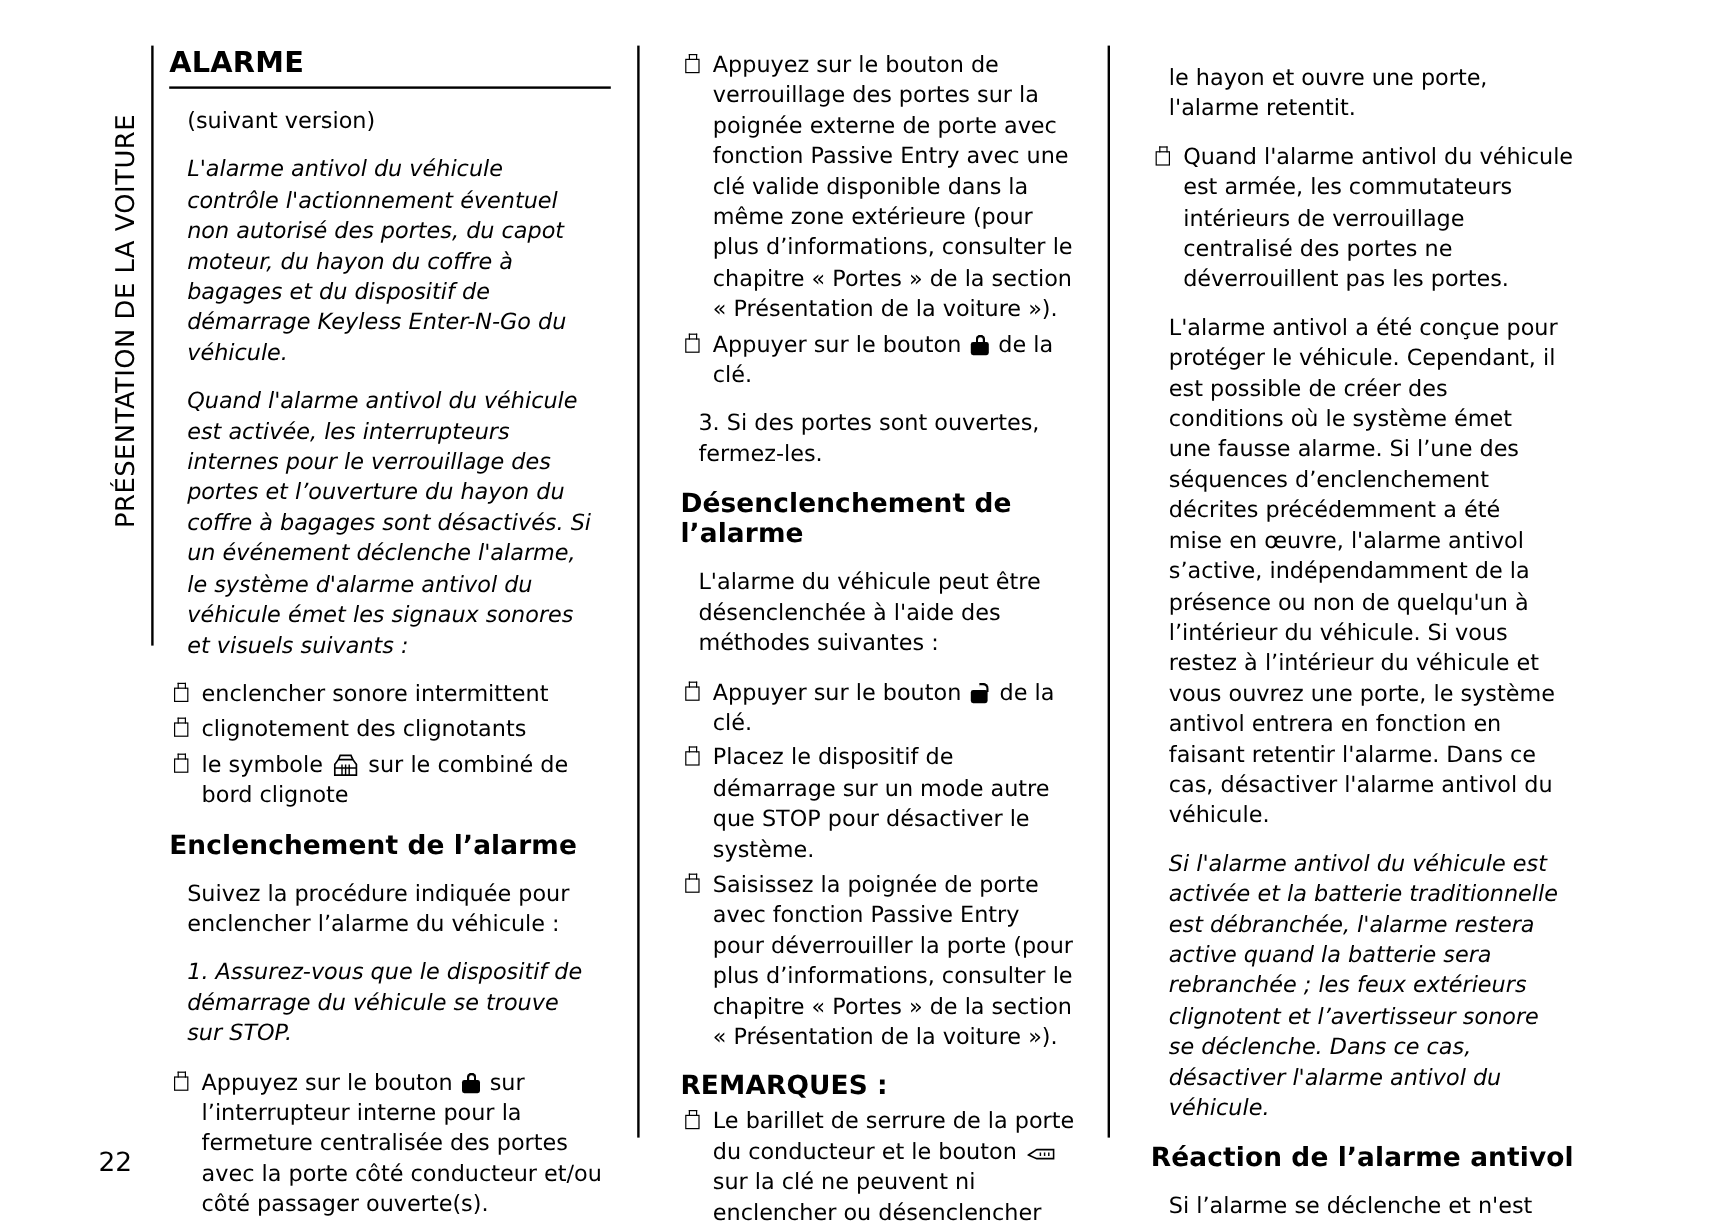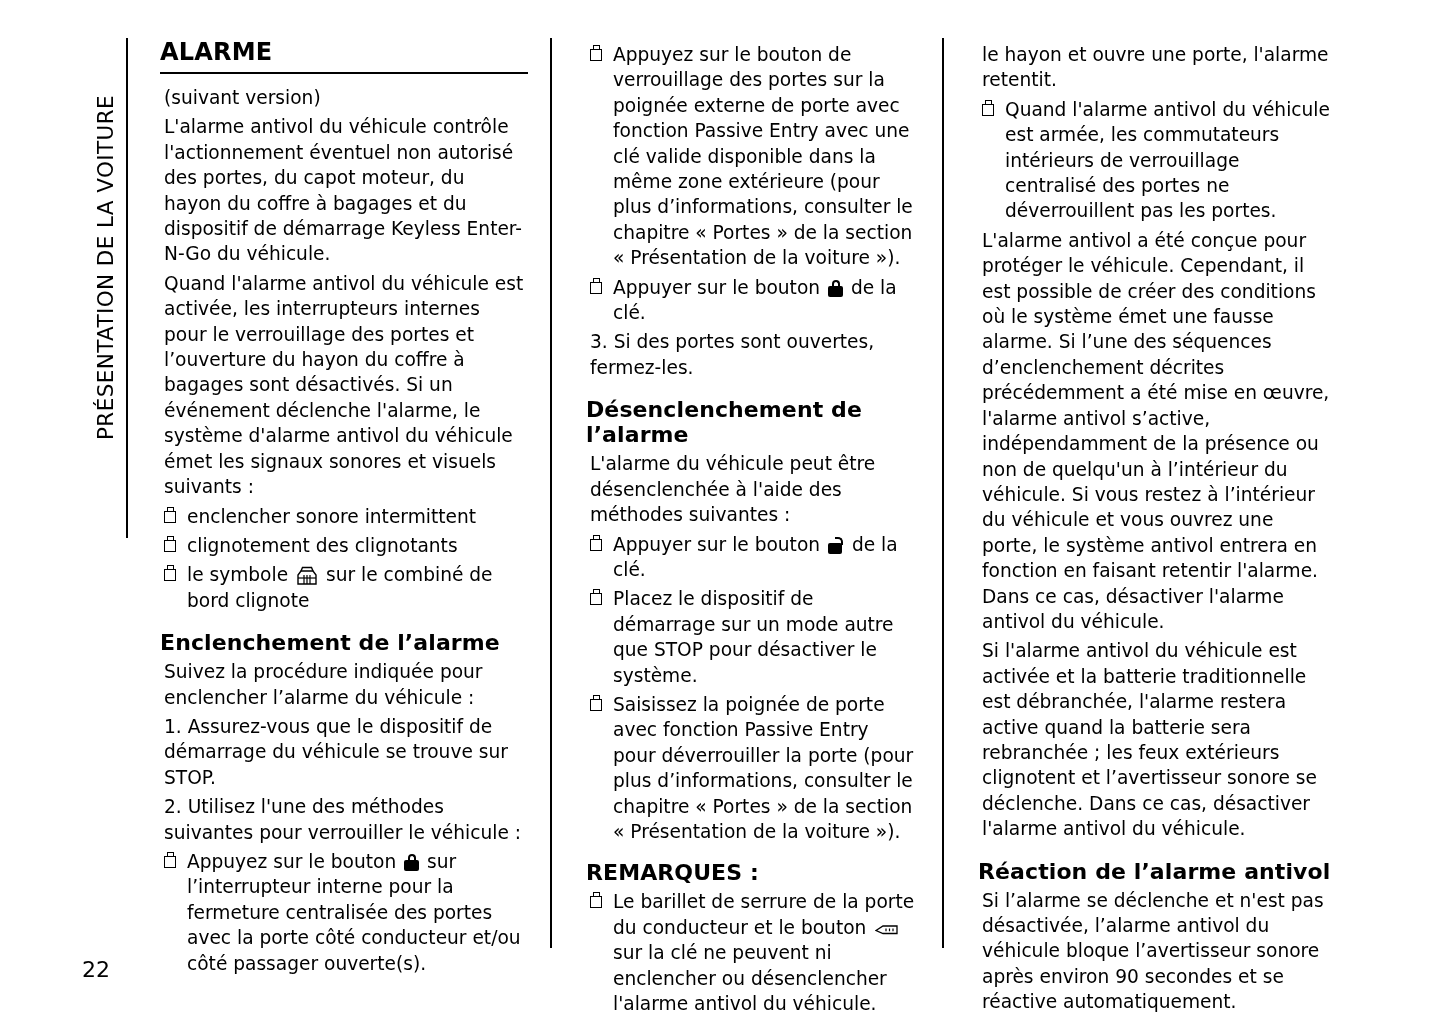--- a/index.html
+++ b/index.html
@@ -46,21 +46,21 @@
     left: 126px;
     top: 38px;
     width: 2px;
     height: 500px;
     background: #000;
   }
 
   
   .cols {
     position: absolute;
-    left: 160px;
+    left: 141px;
     top: 38px;
     width: 1250px;
     height: 910px;
     display: flex;
     gap: 0px;
   }
   .col {
     width: 390px;
     position: relative;
     box-sizing: border-box;
@@ -90,24 +90,24 @@
   h2.subhead {
     font-size: 22px;
     font-weight: bold;
     margin: 17px 0 2px 0;
     letter-spacing: 0.1px;
   }
   h2.subhead.tight { margin-top: 16px; }
   p {
     font-size: 18.6px;
     line-height: 25.4px;
-    margin: 4px;
+    margin: 15px;
     text-align: left;
   }
-  p + p { margin-top: 0px; }
+  p + p { margin-top: 0px; font-style: italic; }
 
   .bullet {
     font-size: 18.6px;
     line-height: 25.4px;
     margin: 4px;
     padding-left: 23px;
     position: relative;
   }
   .bullet .sq {
     position: absolute;
@@ -236,21 +236,20 @@
           <path d="M5 6 L6.5 2.5 L15.5 2.5 L17 6" fill="none" stroke="#000" stroke-width="1.4"></path>
           <path d="M8 10 L8 19 M11 10 L11 19 M14 10 L14 19" stroke="#000" stroke-width="1.2"></path>
           <path d="M2 13 L20 13" stroke="#000" stroke-width="1.2"></path>
         </svg>
         <span>sur le combiné de bord clignote</span>
       </div>
 
       <h2 class="subhead">Enclenchement de l’alarme</h2>
       <p>Suivez la procédure indiquée pour enclencher l’alarme du véhicule :</p>
       <p>1. Assurez-vous que le dispositif de démarrage du véhicule se trouve sur STOP.</p>
-      <p>2. Utilisez l'une des méthodes suivantes pour verrouiller le véhicule :</p>
 
       <div class="bullet">
         <span class="sq"></span>
         <span>Appuyez sur le bouton</span>
         <span class="ico ico-lock"><span class="shackle"></span><span class="body"></span></span>
         <span>sur l’interrupteur interne pour la fermeture centralisée des portes avec la porte côté conducteur et/ou côté passager ouverte(s).</span>
       </div>
     </div>
 
     <div class="divider"></div>

